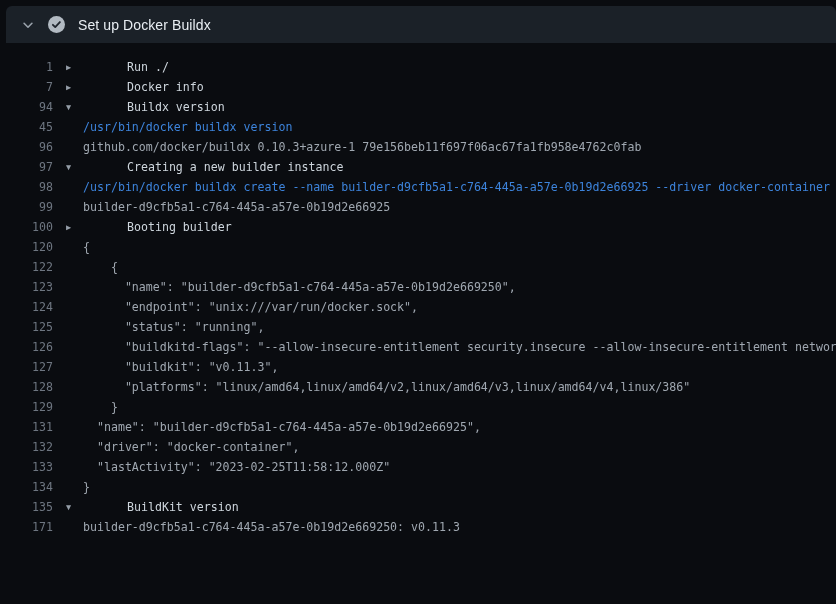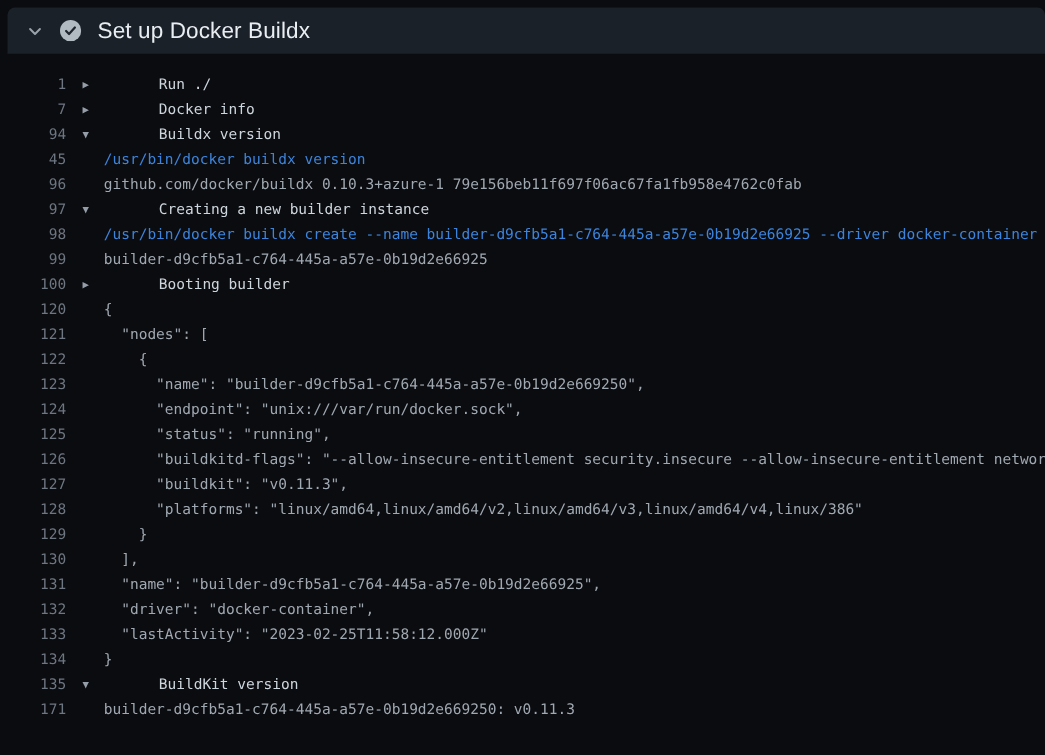--- a/index.html
+++ b/index.html
@@ -14,21 +14,21 @@
     background:var(--header_bg,#1b2128);
     border-radius:6px 6px 0 0;
     display:flex;align-items:center;
     padding-left:14px;box-sizing:border-box;
     cursor:pointer;
   }
   .chevron{width:16px;height:16px;display:flex;align-items:center;justify-content:center;flex:none;}
   .status{width:17px;height:17px;margin-left:12px;flex:none;display:flex;align-items:center;justify-content:center;}
   .step-title{
     margin-left:13px;
-    color:#e9eef3;font-size:18px;font-weight:500;letter-spacing:.1px;
+    color:#e9eef3;font-size:14px;font-weight:500;letter-spacing:.1px;
     white-space:nowrap;
   }
   .log{
     position:absolute;top:43px;left:0;right:0;bottom:0;
     padding-top:14px;
     overflow:hidden;
   }
   .row{
     display:flex;height:20px;line-height:20px;
     font-family:"DejaVu Sans Mono","Liberation Mono",monospace;
@@ -104,24 +104,20 @@
   </div>
     <div class="row group">
     <span class="num">100</span>
     <span class="content"><span class="arrow">▶</span><span class="txt">Booting builder</span></span>
   </div>
     <div class="row text">
     <span class="num">120</span>
     <span class="content"><span class="txt">{</span></span>
   </div>
     <div class="row text">
-    <span class="num">121</span>
-    <span class="content"><span class="txt">  "nodes": [</span></span>
-  </div>
-    <div class="row text">
     <span class="num">122</span>
     <span class="content"><span class="txt">    {</span></span>
   </div>
     <div class="row text">
     <span class="num">123</span>
     <span class="content"><span class="txt">      "name": "builder-d9cfb5a1-c764-445a-a57e-0b19d2e669250",</span></span>
   </div>
     <div class="row text">
     <span class="num">124</span>
     <span class="content"><span class="txt">      "endpoint": "unix:///var/run/docker.sock",</span></span>
@@ -140,24 +136,20 @@
   </div>
     <div class="row text">
     <span class="num">128</span>
     <span class="content"><span class="txt">      "platforms": "linux/amd64,linux/amd64/v2,linux/amd64/v3,linux/amd64/v4,linux/386"</span></span>
   </div>
     <div class="row text">
     <span class="num">129</span>
     <span class="content"><span class="txt">    }</span></span>
   </div>
     <div class="row text">
-    <span class="num">130</span>
-    <span class="content"><span class="txt">  ],</span></span>
-  </div>
-    <div class="row text">
     <span class="num">131</span>
     <span class="content"><span class="txt">  "name": "builder-d9cfb5a1-c764-445a-a57e-0b19d2e66925",</span></span>
   </div>
     <div class="row text">
     <span class="num">132</span>
     <span class="content"><span class="txt">  "driver": "docker-container",</span></span>
   </div>
     <div class="row text">
     <span class="num">133</span>
     <span class="content"><span class="txt">  "lastActivity": "2023-02-25T11:58:12.000Z"</span></span>

